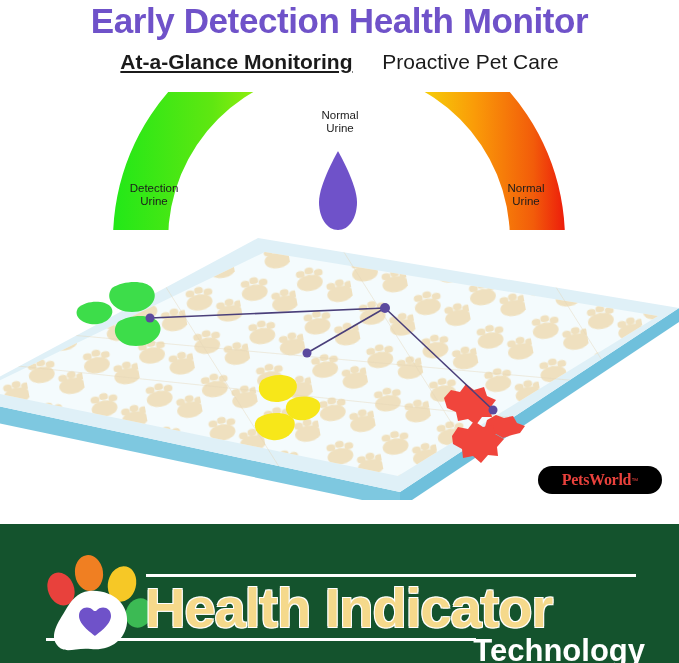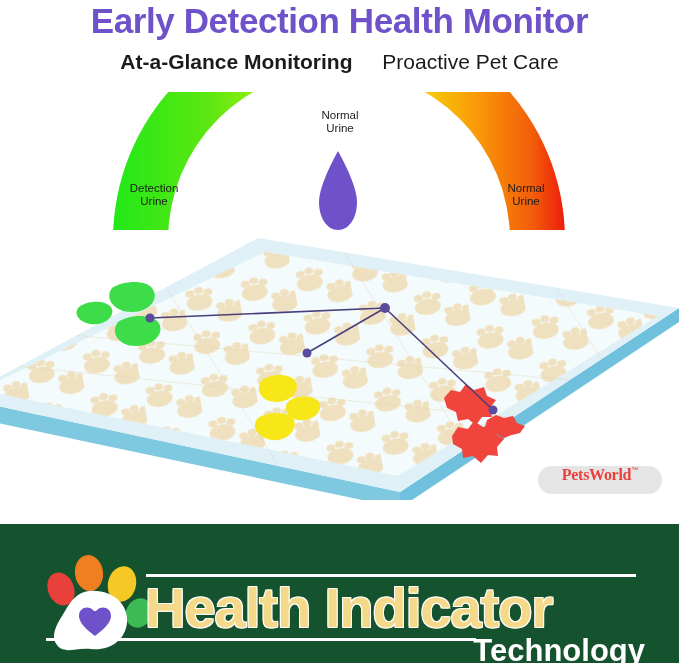--- a/index.html
+++ b/index.html
@@ -11,40 +11,40 @@
   .title{
     position:absolute;left:0;top:1px;width:679px;text-align:center;
     font-size:35px;font-weight:bold;letter-spacing:-0.4px;
     color:#6f52c9;font-family:"Liberation Sans",sans-serif;
     white-space:nowrap;
   }
   .subtitle{
     position:absolute;left:0;top:50px;width:679px;text-align:center;
     font-size:21px;color:#1b1b1b;white-space:nowrap;
   }
-  .subtitle .strong{font-weight:bold;}
+  .subtitle .strong{font-weight:bold;text-decoration:underline;}
   .subtitle .light{font-weight:normal;margin-left:24px;}
 
   
   .gauge-wrap{position:absolute;left:0;top:92px;width:679px;height:155px;padding-left:12px;}
   .gauge-label{
     position:absolute;text-align:center;font-size:11.5px;line-height:13px;
     color:#1c1c1c;white-space:nowrap;font-family:"Liberation Sans",sans-serif;
   }
   .gl-normal{left:288px;top:17px;width:104px;}
   .gl-alkaline{left:110px;top:90px;width:88px;}
   .gl-acidic{left:482px;top:90px;width:88px;}
 
   .droplet{position:absolute;left:313px;top:58px;width:50px;height:82px;}
 
   
   .pad-area{position:absolute;left:0;top:230px;width:679px;height:270px;overflow:hidden;background:#ffffff;}
   .petsworld{
     position:absolute;left:538px;top:466px;width:124px;height:28px;
-    background:#e5e5e5;border-radius:14px;display:flex;justify-content:center;
+    background:#000000;border-radius:14px;display:flex;align-items:center;justify-content:center;text-decoration:underline;
   }
   .petsworld span{
     font-family:"Liberation Serif",serif;font-weight:bold;font-size:16px;color:#e8413c;
     letter-spacing:-0.3px;
   }
   .petsworld sup{font-size:7px;color:#e8413c;vertical-align:super;}
 
   
   .banner{position:absolute;left:0;top:524px;width:679px;height:180px;background:#14532d;}
   .banner-inner{position:absolute;left:0;top:0;width:679px;height:163px;}

